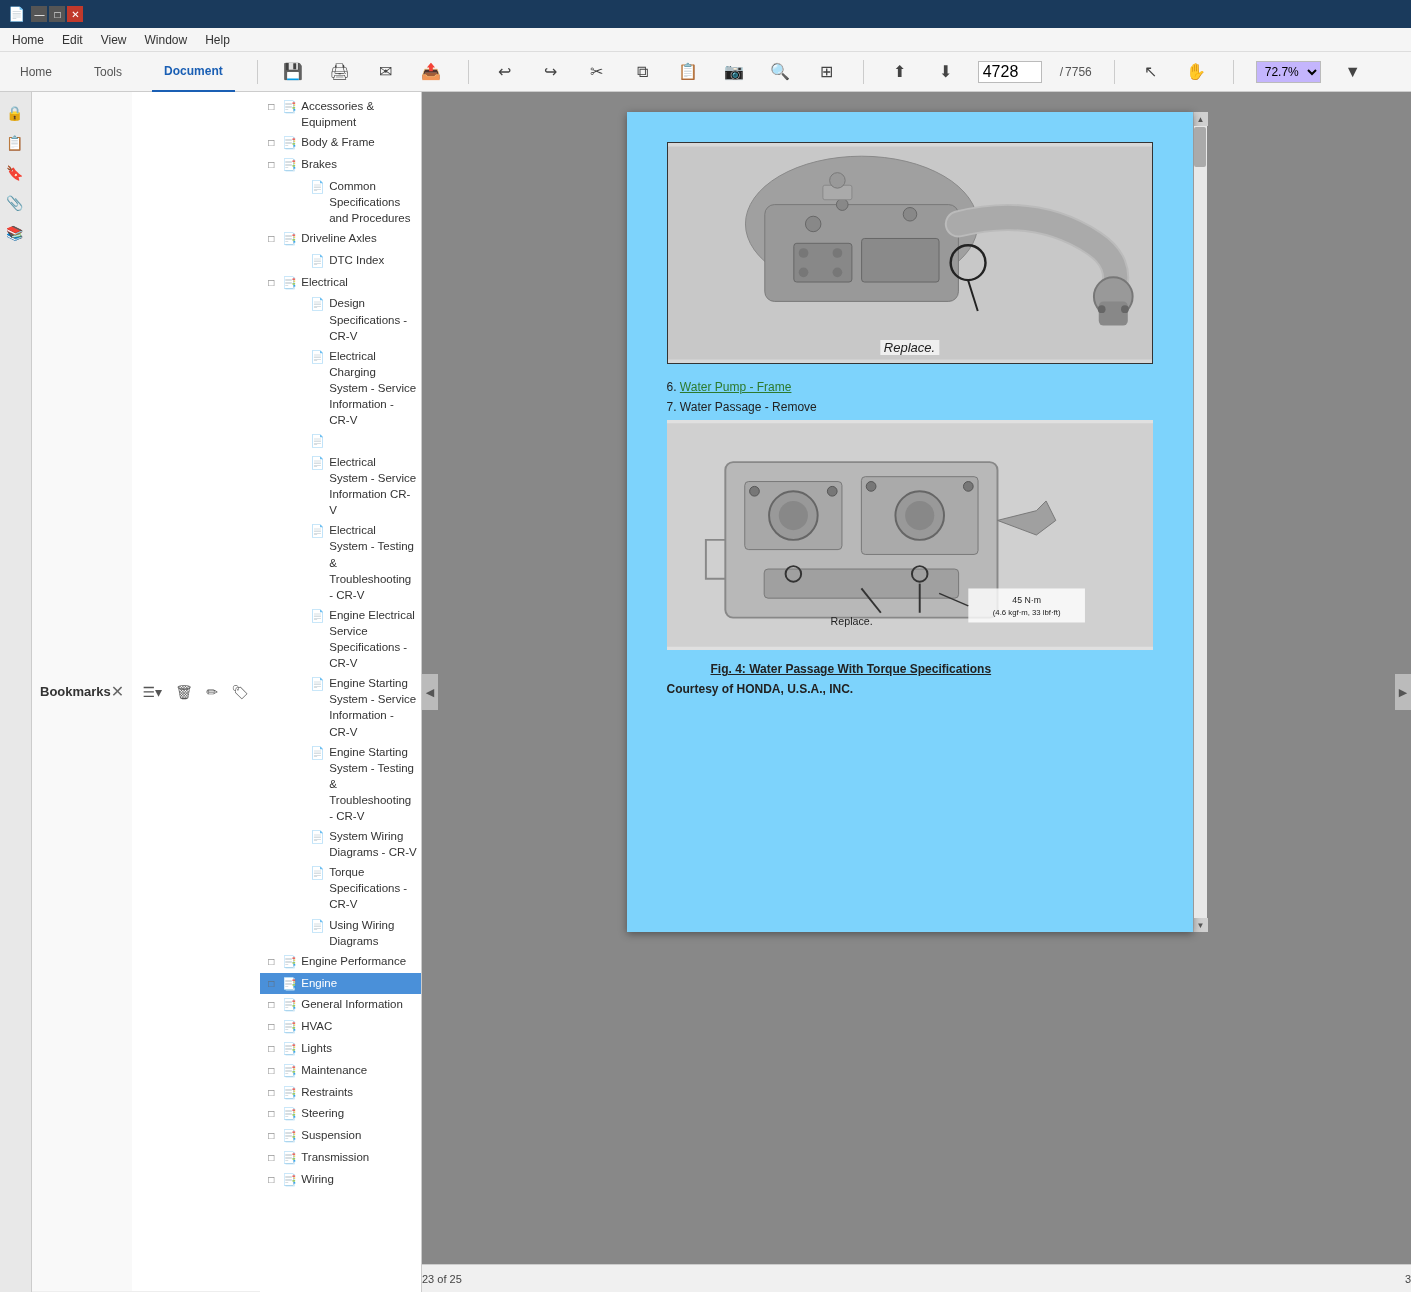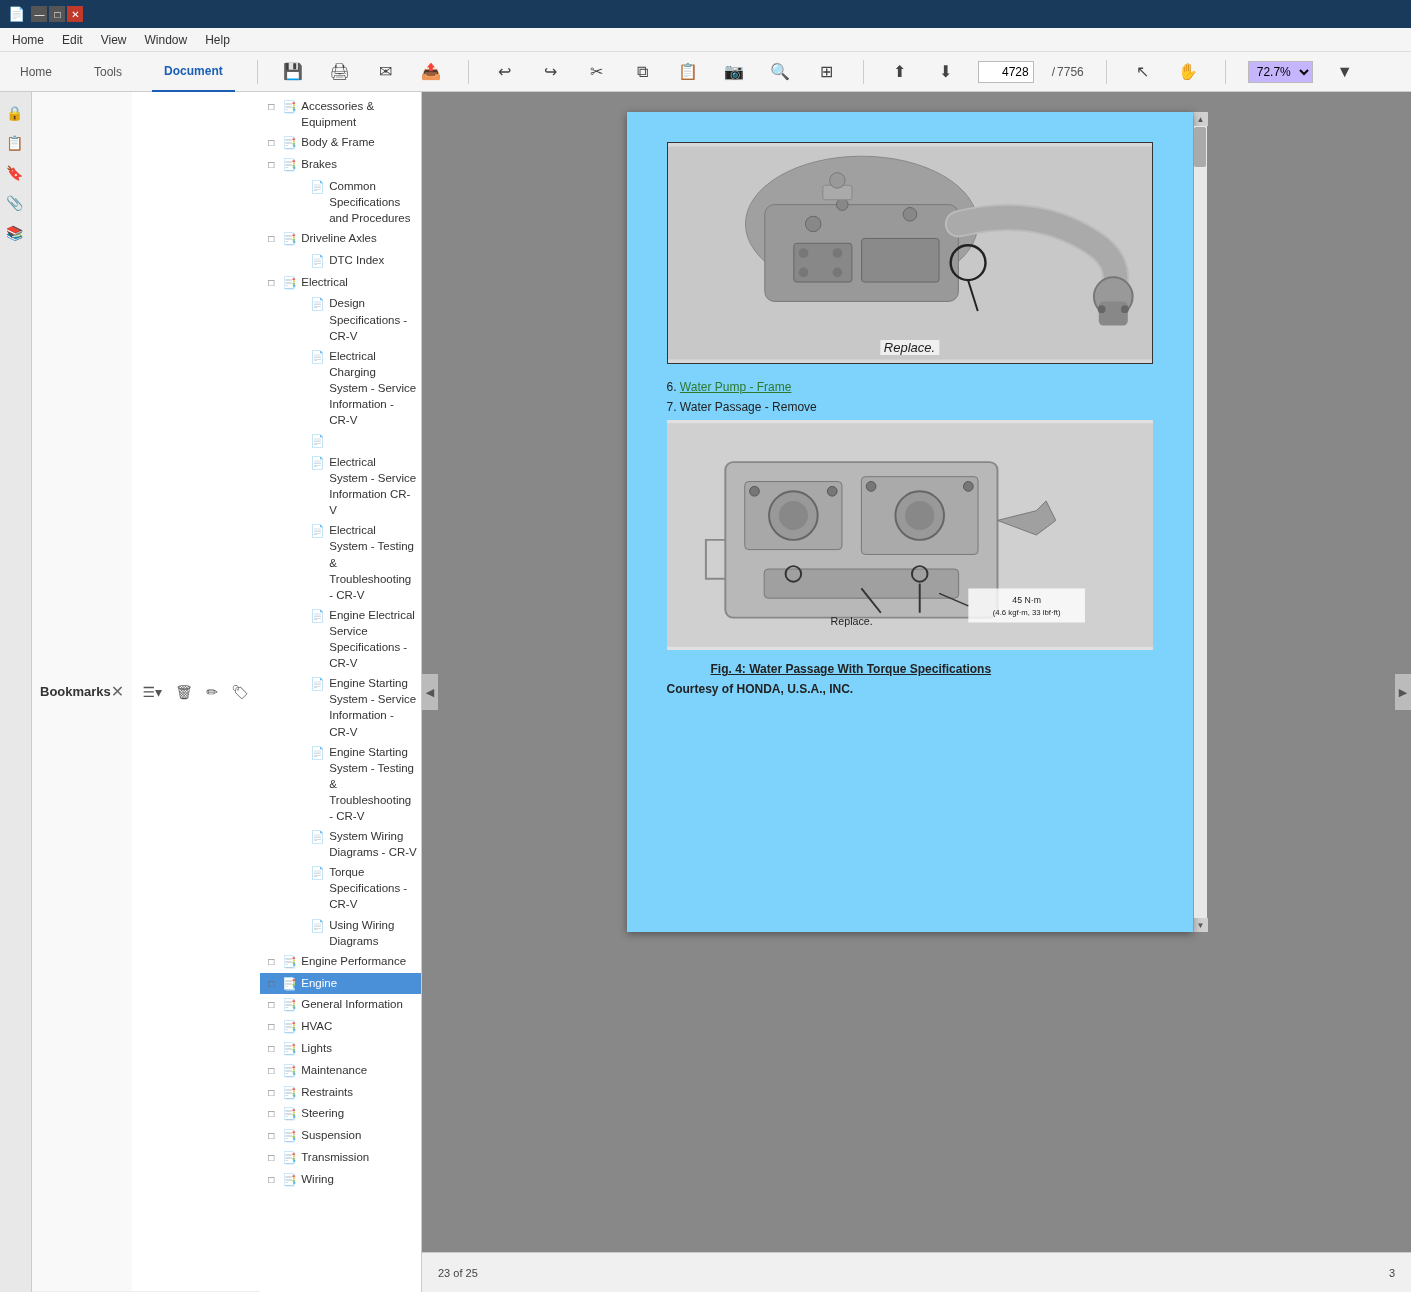--- a/index.html
+++ b/index.html
@@ -72,23 +72,23 @@
       cursor: pointer;
       border: none;
       background: transparent;
       color: #444;
       font-size: 16px;
       border-radius: 2px;
     }
     .toolbar-input {
       border: 1px solid #bbb;
       padding: 2px 4px;
-      width: 56px;
-      font-size: 12px;
-      text-align: right;
+      width: 64px;
+      font-size: 16px;
+      text-align: left;
       height: 22px;
     }
     .page-info { font-size: 12px; color: #555; display: flex; align-items: center; gap: 2px; }
     .zoom-select {
       border: 1px solid #bbb;
       padding: 2px 4px;
       font-size: 12px;
       height: 22px;
       background: #c4b5fd;
     }
@@ -242,24 +242,24 @@
       position: relative;
       display: flex;
       align-items: center;
       justify-content: center;
       margin-bottom: 12px;
     }
 
     .pdf-footer {
       background: #f0f0f0;
       border-top: 1px solid #ccc;
-      height: 40px;
-      display: flex;
-      align-items: center;
-      padding: 0 16px;
+      height: 28px;
+      display: flex;
+      align-items: center;
+      padding: 0 0;
       font-size: 11px;
       color: #444;
       justify-content: space-between;
     }
 
     
     .bookmarks-tree::-webkit-scrollbar { width: 8px; }
     .bookmarks-tree::-webkit-scrollbar-track { background: #f5f5f5; }
     .bookmarks-tree::-webkit-scrollbar-thumb { background: #bbb; border-radius: 4px; }
 

